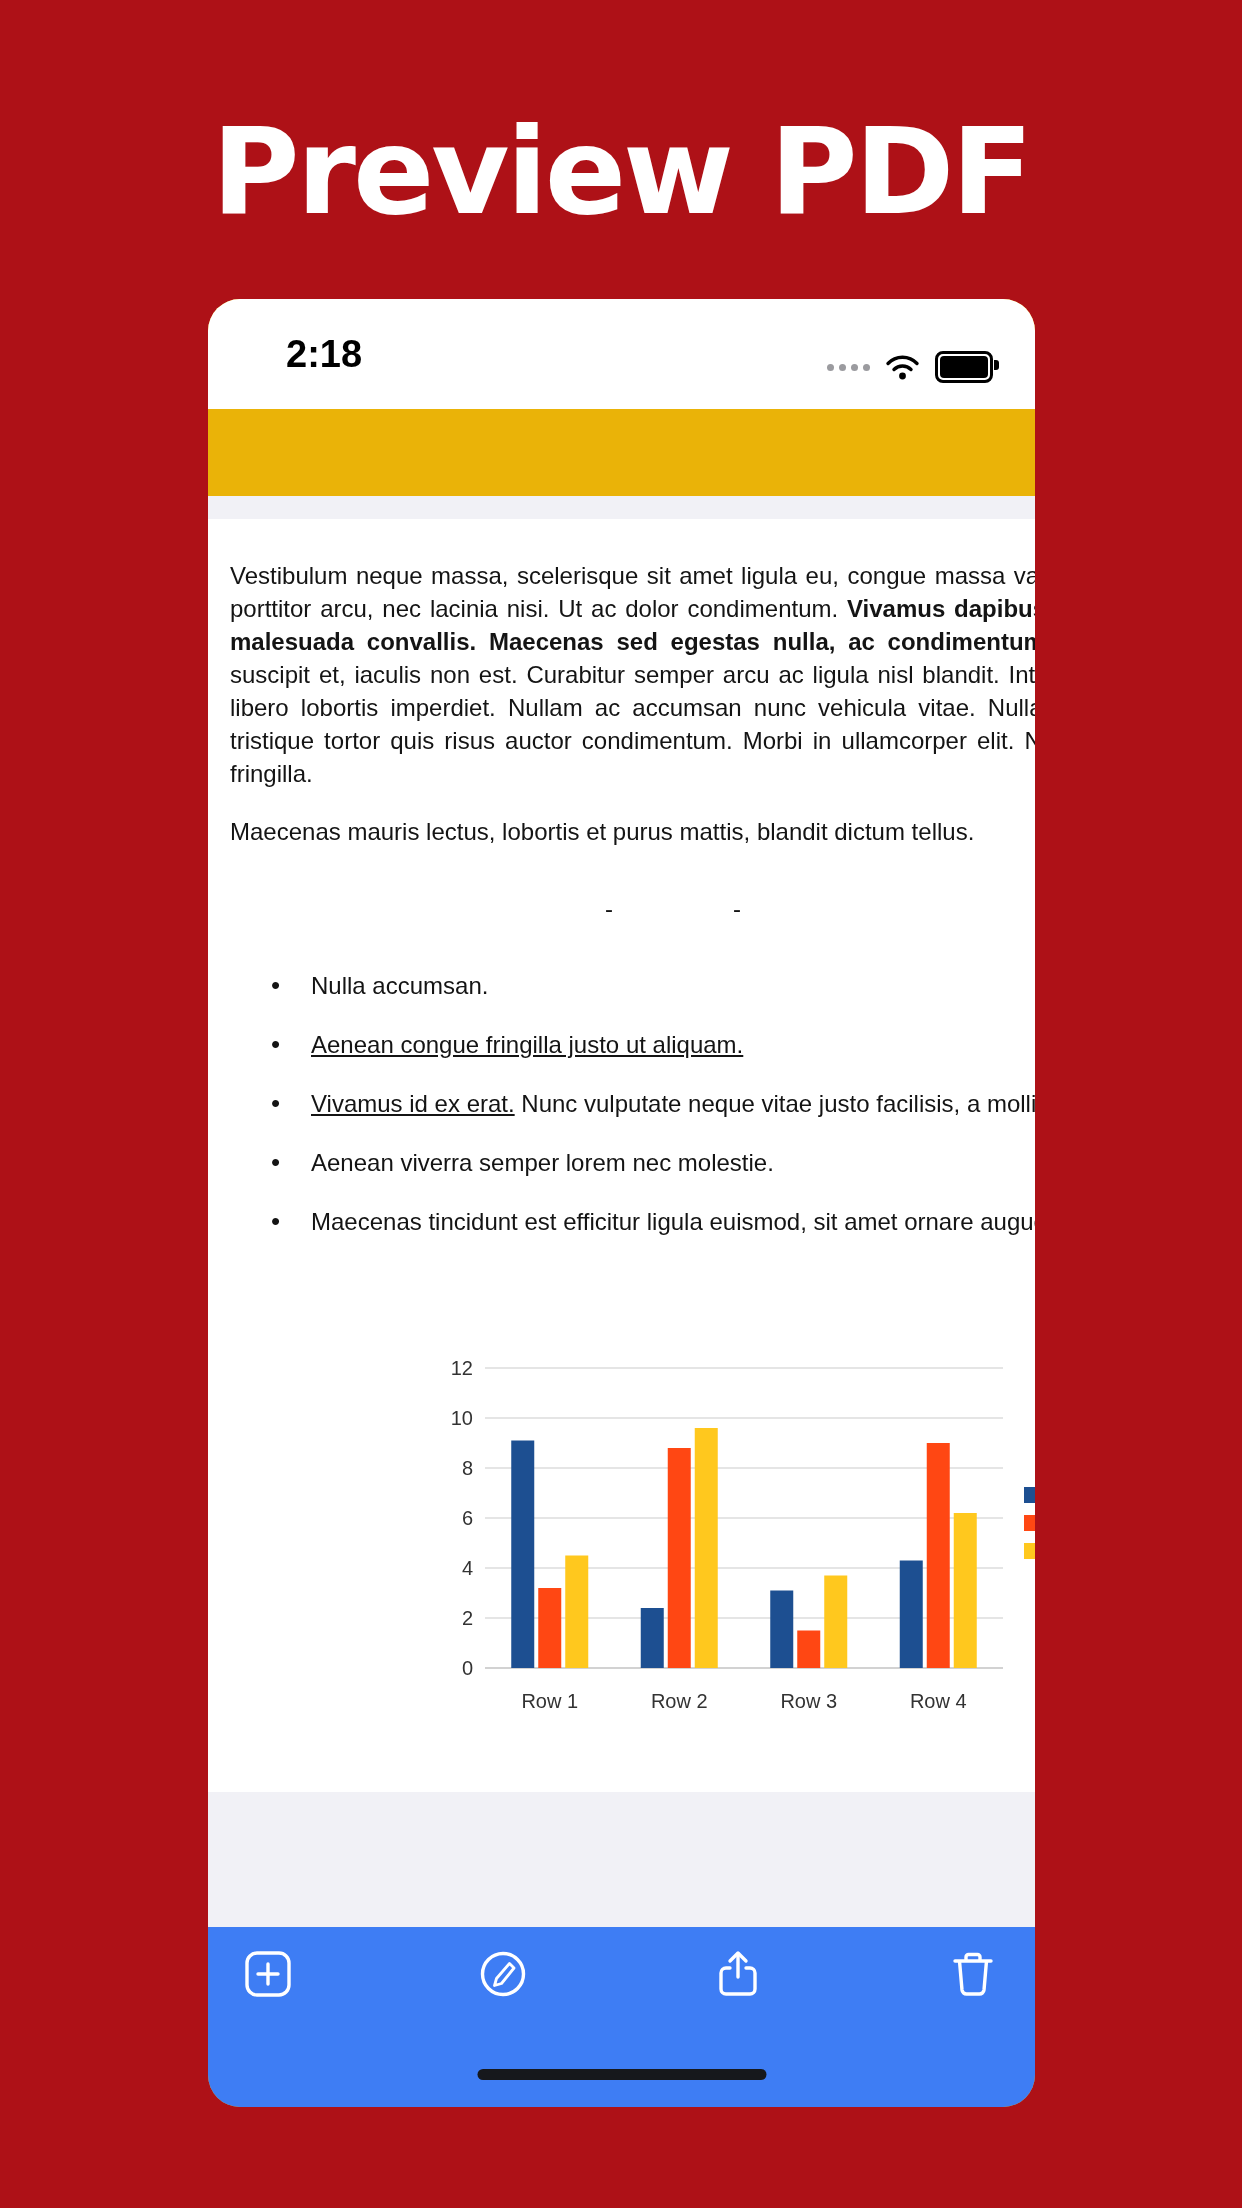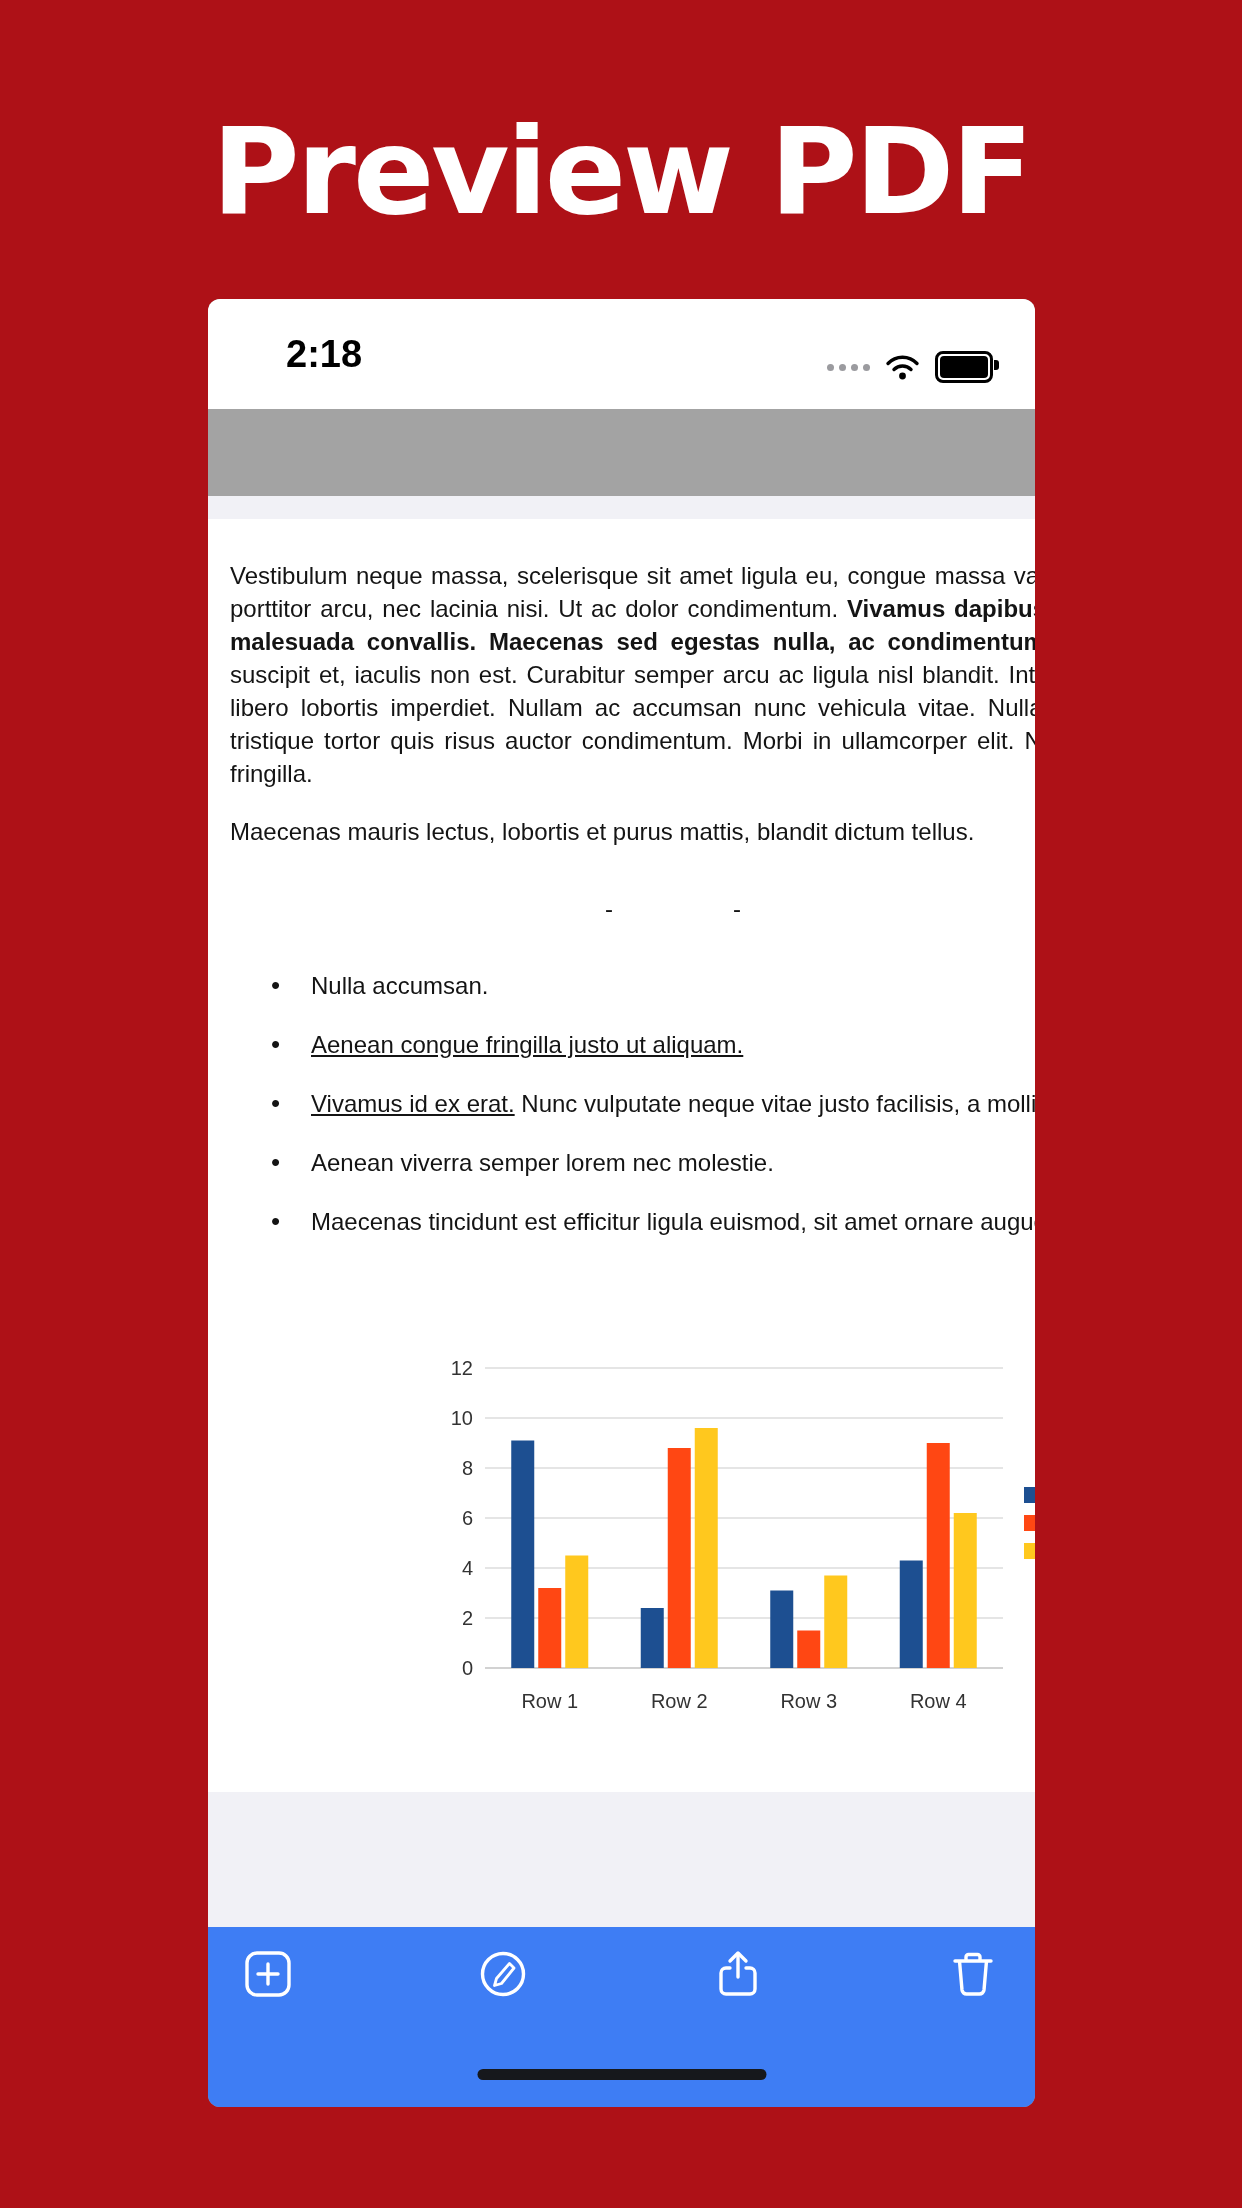--- a/index.html
+++ b/index.html
@@ -2,22 +2,22 @@
 <html><head>
 <meta charset="utf-8">
 <style>
   html,body{margin:0;padding:0;width:1242px;height:2208px;}
   body{background:#AE1117;position:relative;overflow:hidden;font-family:"Liberation Sans",sans-serif;}
 
   .app-title{position:absolute;top:86px;left:0;width:1242px;text-align:center;color:#ffffff;
     font-family:"DejaVu Sans",sans-serif;font-weight:bold;font-size:120px;letter-spacing:-3px;margin-top:16px;}
 
   
-  .phone{position:absolute;left:208px;top:299px;width:827px;height:1808px;background:#a3a3a3;
-    border-radius:12px;overflow:hidden;}
+  .phone{position:absolute;left:208px;top:299px;width:827px;height:1808px;background:#eab308;
+    border-radius:32px;overflow:hidden;}
 
   
   .status-bar{position:absolute;top:0;left:0;right:0;height:110px;background:#ffffff;}
   .status-time{position:absolute;left:78px;top:34px;font-size:38px;font-weight:700;color:#000;}
   .status-icons{position:absolute;right:42px;top:52px;display:flex;align-items:center;gap:15px;}
   .cell-dots{display:flex;gap:5px;align-items:center;}
   .cell-dots i{width:7px;height:7px;border-radius:50%;background:#9B9B9F;}
   .battery{position:relative;width:52px;height:26px;border:3px solid #000;border-radius:8px;}
   .battery::before{content:"";position:absolute;inset:2px;background:#000;border-radius:4px;}
   .battery::after{content:"";position:absolute;right:-9px;top:6px;width:5px;height:10px;background:#000;border-radius:0 3px 3px 0;}

